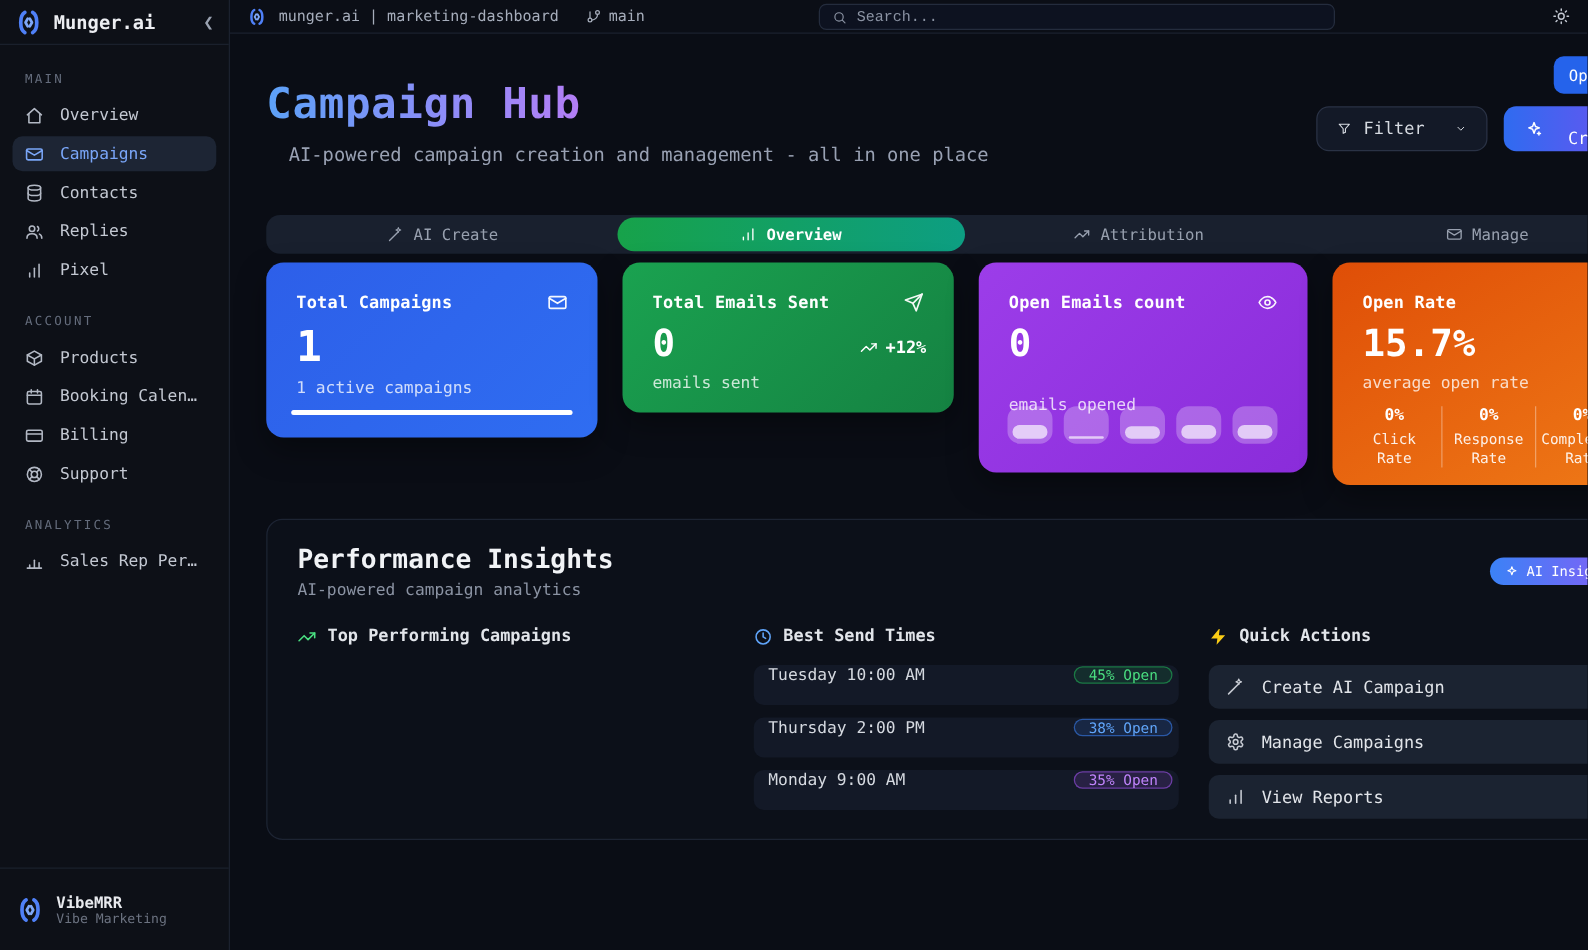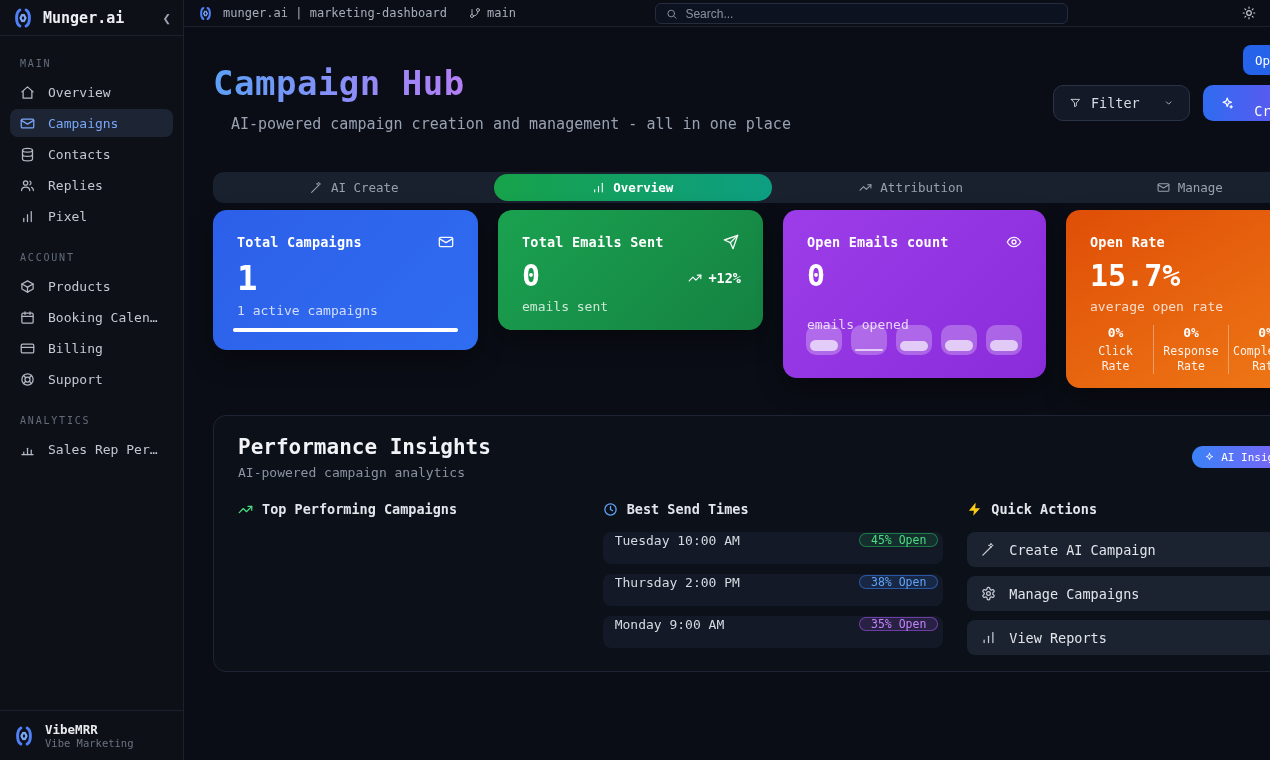--- a/index.html
+++ b/index.html
@@ -20,35 +20,35 @@
     padding:0 12px; border-bottom:1px solid #1a202c; }
   .sb-title { font-size:15px; font-weight:bold; color:#eceef2; flex:1; }
   .sb-collapse { color:#9aa2b1; font-size:14px; cursor:pointer; }
   .sb-nav { padding:10px 10px 0; }
   .sb-section { font-size:10px; letter-spacing:1.8px; color:#646c7c; margin:12px 10px 9px; }
   .sb-item { height:28px; margin-bottom:3px; display:flex; align-items:center; gap:13px;
     padding:0 10px; border-radius:8px; font-size:13px; color:#c3c8d2; cursor:pointer; }
   .sb-item .it-ic { color:#b2b8c4; width:15px; height:15px; }
   .sb-item.active { background:#1d2534; color:#7aa6f8; }
   .sb-item.active .it-ic { color:#7aa6f8; }
-  .sb-footer { position:absolute; left:0; bottom:0; width:100%; height:50px;
+  .sb-footer { position:absolute; left:0; bottom:0; width:100%; height:66px;
     border-top:1px solid #1a202c; display:flex; align-items:center; gap:10px; padding:0 13px; }
   .sb-foot-name { font-size:12.5px; font-weight:bold; color:#e8eaee; line-height:15px; }
   .sb-foot-sub { font-size:10.5px; color:#6b7280; line-height:13px; }
 
   
   .topbar { position:absolute; left:184px; top:0; width:1086px; height:27px;
     background:#0b0e16; border-bottom:1px solid #1b212e; display:flex; align-items:center; z-index:4; }
   .tb-left { display:flex; align-items:center; gap:10px; padding-left:14px; font-size:12px; color:#a6adbb; }
   .tb-branch { display:flex; align-items:center; gap:6px; margin-left:12px; color:#a6adbb; }
   .tb-search { position:absolute; left:471px; top:3px; width:413px; height:21px;
     background:#0d1220; border:1px solid #242c3d; border-radius:6px;
     display:flex; align-items:center; gap:8px; padding:0 10px; color:#8b93a3; }
   .tb-search input { background:transparent; border:none; outline:none; color:#22c55e;
-    font-family:Liberation Sans, sans-serif; font-size:12px; width:100%; }
+    font-family:Liberation Mono, monospace; font-size:12px; width:100%; }
   .tb-search input::placeholder { color:#8b93a3; }
   .tb-theme { position:absolute; right:14px; top:6px; color:#c3c8d2; cursor:pointer; }
 
   
   .content { position:absolute; left:184px; top:27px; width:1176px; height:733px; }
 
   .page-title { position:absolute; left:29px; top:36px; font-size:34px; font-weight:bold;
     background:linear-gradient(90deg,#5ca1f7 0%,#8c8df8 55%,#b47ef6 100%);
     -webkit-background-clip:text; background-clip:text; color:transparent; letter-spacing:0.5px; }
   .page-sub { position:absolute; left:47px; top:88px; font-size:15px; color:#99a1b3; }

